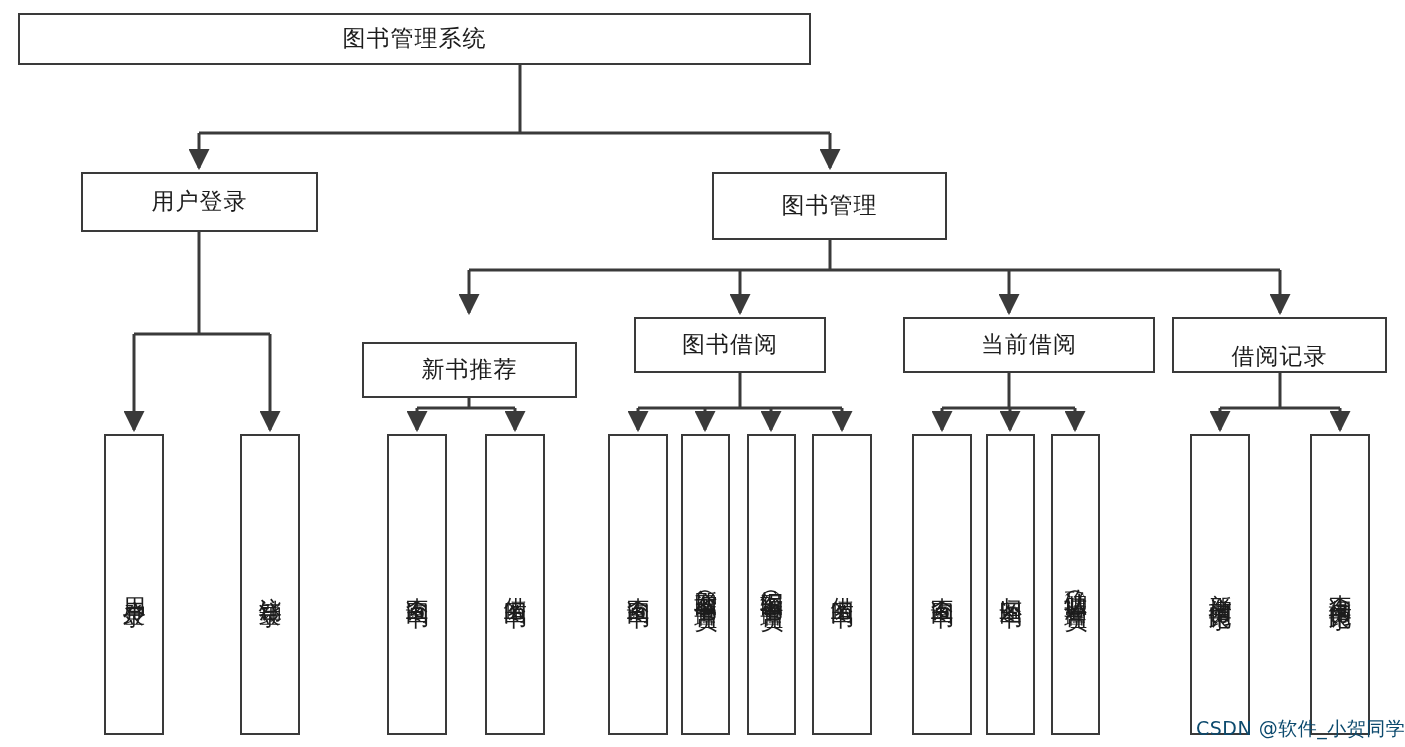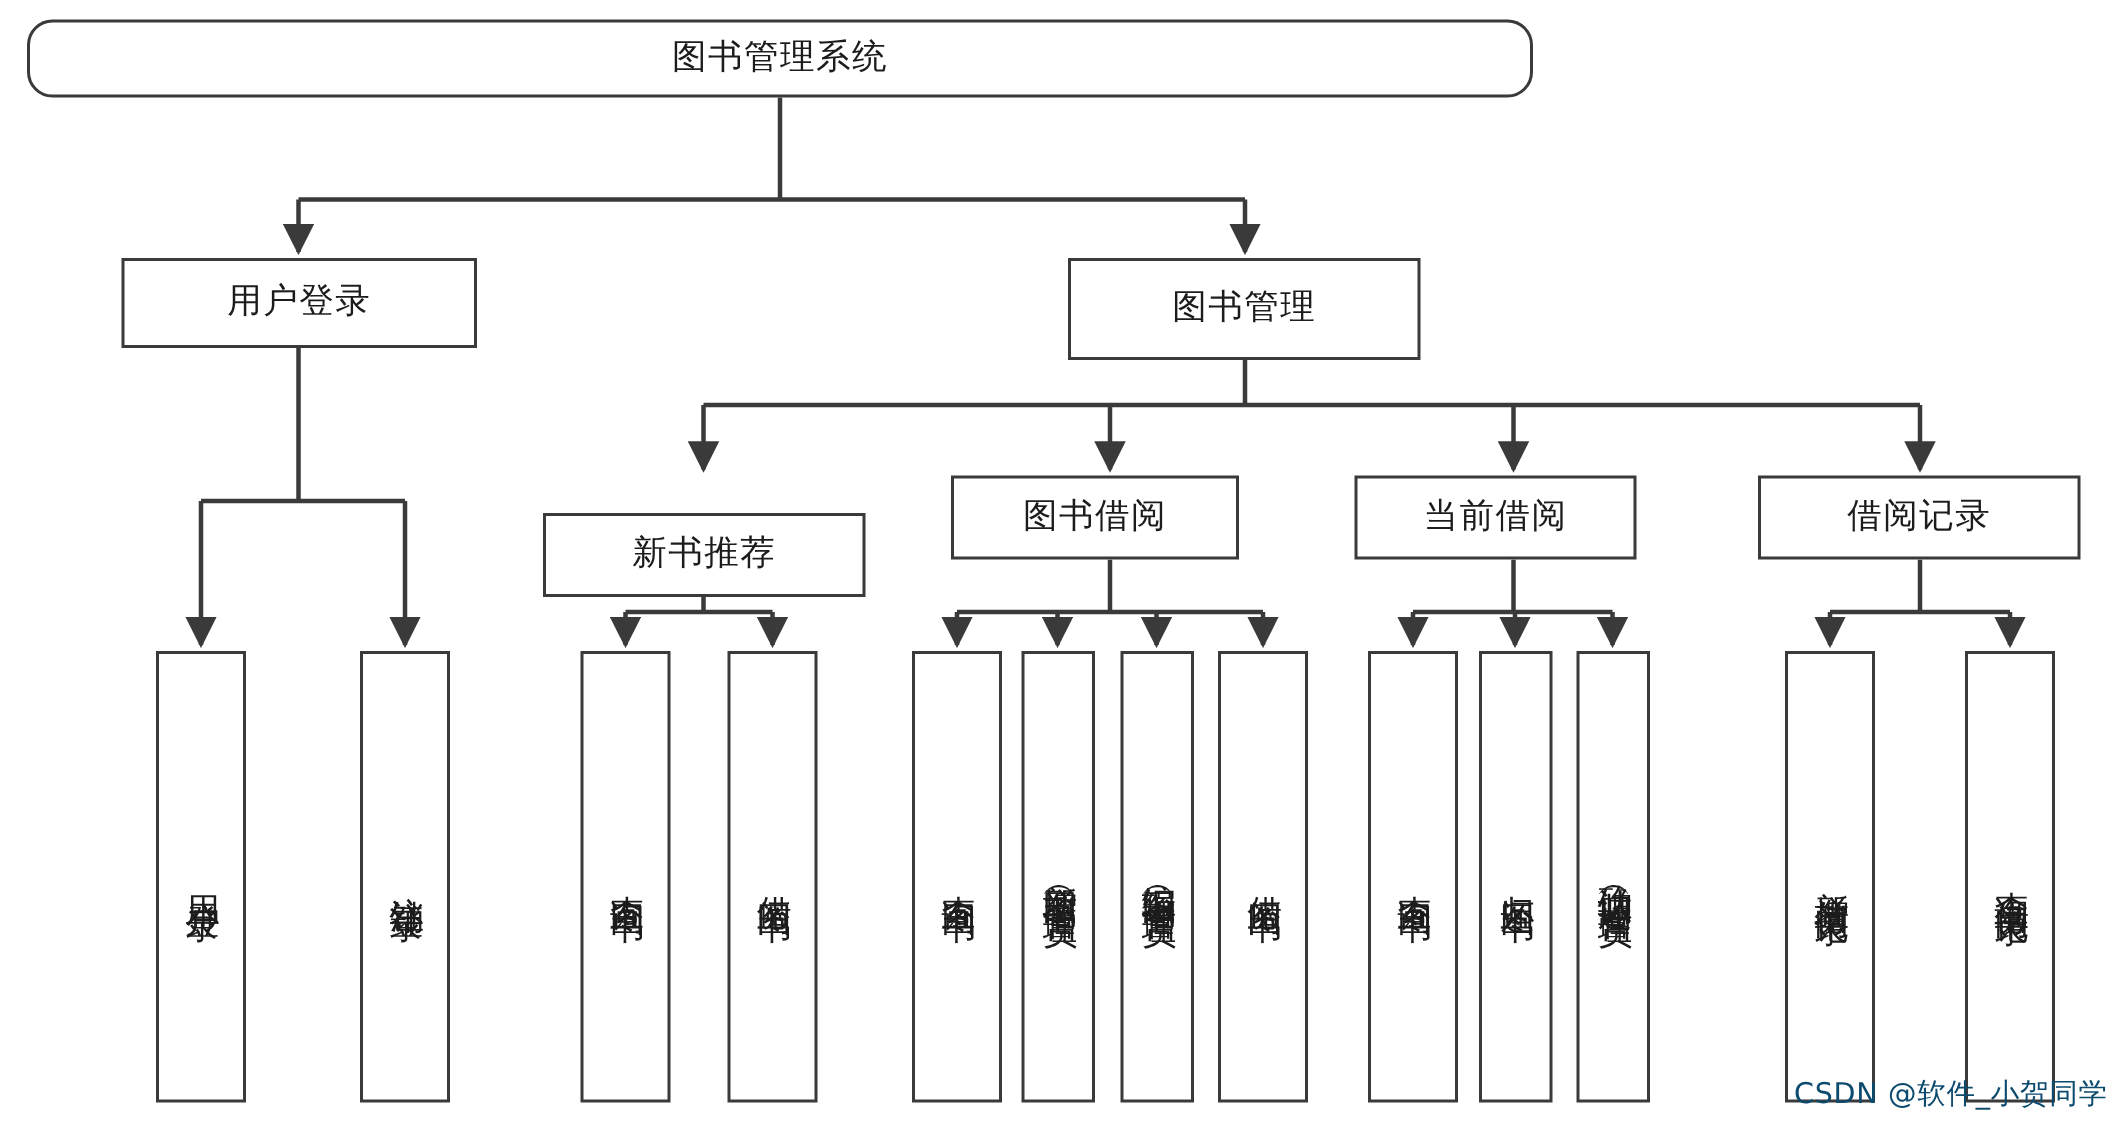--- a/index.html
+++ b/index.html
@@ -112,41 +112,41 @@
       <path d="M 1010 408 L 1010 430" marker-end="url(#arrow)"></path>
       <path d="M 1075 408 L 1075 430" marker-end="url(#arrow)"></path>
 
       <path d="M 1280 373 L 1280 408"></path>
       <path d="M 1220 408 L 1340 408"></path>
       <path d="M 1220 408 L 1220 430" marker-end="url(#arrow)"></path>
       <path d="M 1340 408 L 1340 430" marker-end="url(#arrow)"></path>
     </g>
   </svg>
 
-  <div class="node horiz" style="left:18px; top:13px; width:1004px; height:52px;border-radius:17px;">
+  <div class="node horiz" style="left:18px; top:13px; width:793px; height:52px;">
     <span class="label">图书管理系统</span>
   </div>
 
   <div class="node horiz" style="left:81px; top:172px; width:237px; height:60px;">
     <span class="label">用户登录</span>
   </div>
   <div class="node horiz" style="left:712px; top:172px; width:235px; height:68px;">
     <span class="label">图书管理</span>
   </div>
 
   <div class="node horiz" style="left:362px; top:317px; width:215px; height:56px;margin-top:25px;">
     <span class="label">新书推荐</span>
   </div>
   <div class="node horiz" style="left:634px; top:317px; width:192px; height:56px;">
     <span class="label">图书借阅</span>
   </div>
-  <div class="node horiz" style="left:903px; top:317px; width:188px; height:56px;">
+  <div class="node horiz" style="left:903px; top:317px; width:252px; height:56px;">
     <span class="label">当前借阅</span>
   </div>
-  <div class="node horiz" style="left:1172px; top:317px; width:215px; height:56px;">
+  <div class="node horiz" style="left:1172px; top:317px; width:215px; height:56px;align-items:flex-end;">
     <span class="label">借阅记录</span>
   </div>
 
   <div class="node vert" style="left:104px; top:434px; width:60px; height:301px;">
     <span class="label">用户登录</span>
   </div>
   <div class="node vert" style="left:240px; top:434px; width:60px; height:301px;">
     <span class="label">注销登录</span>
   </div>
 

